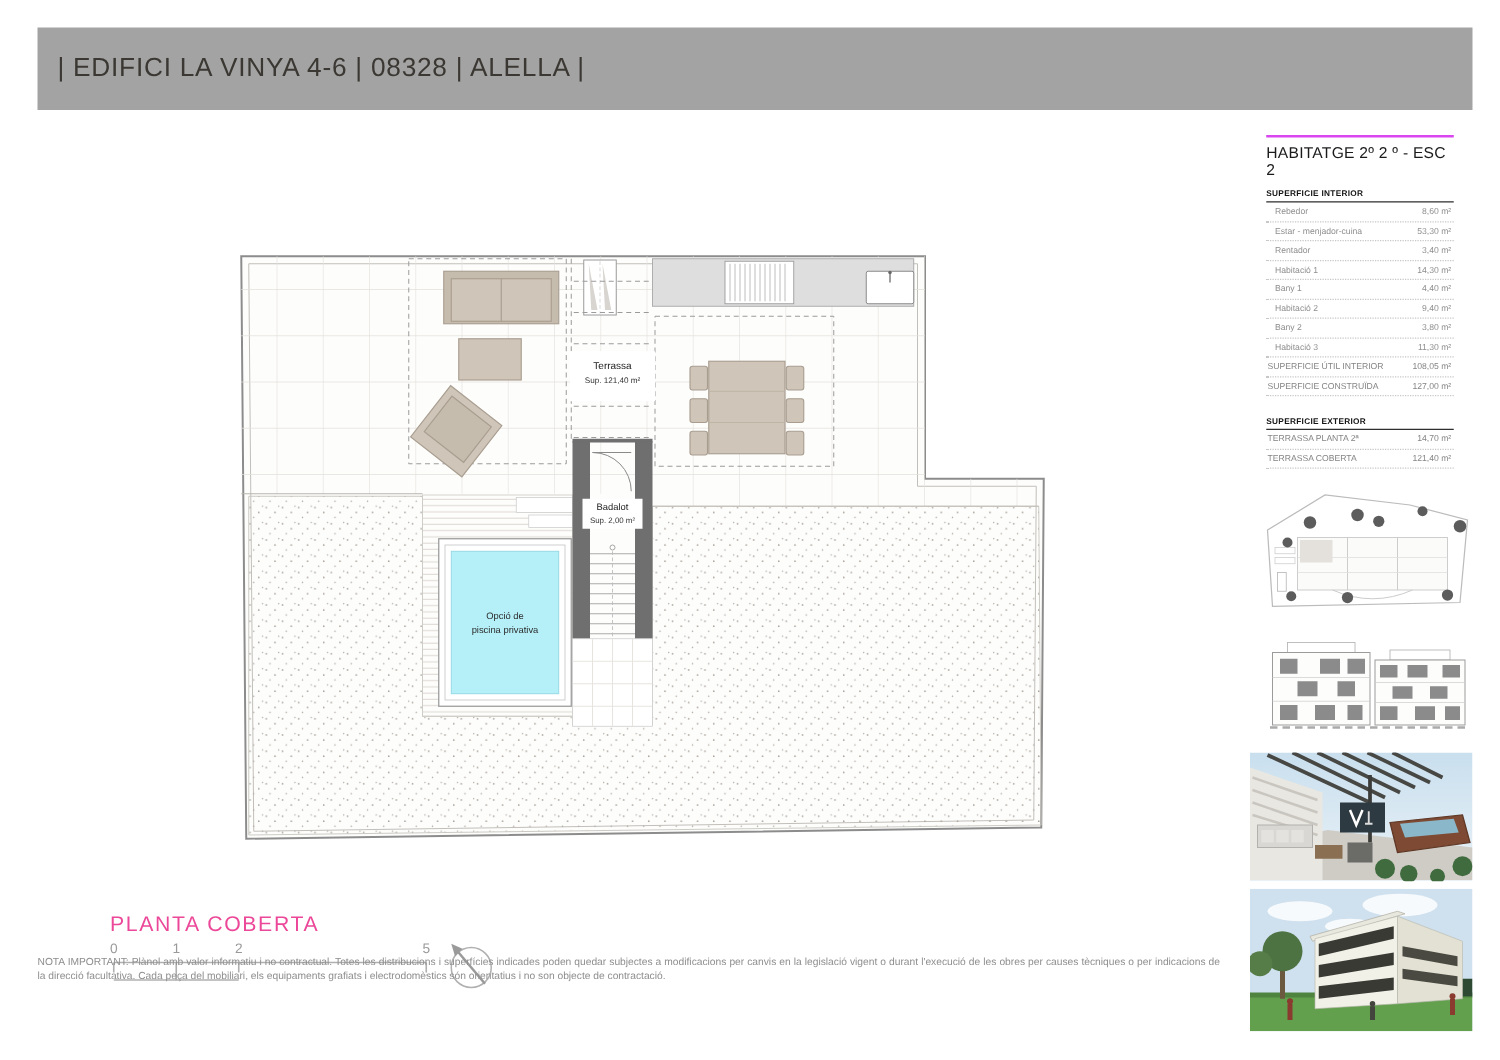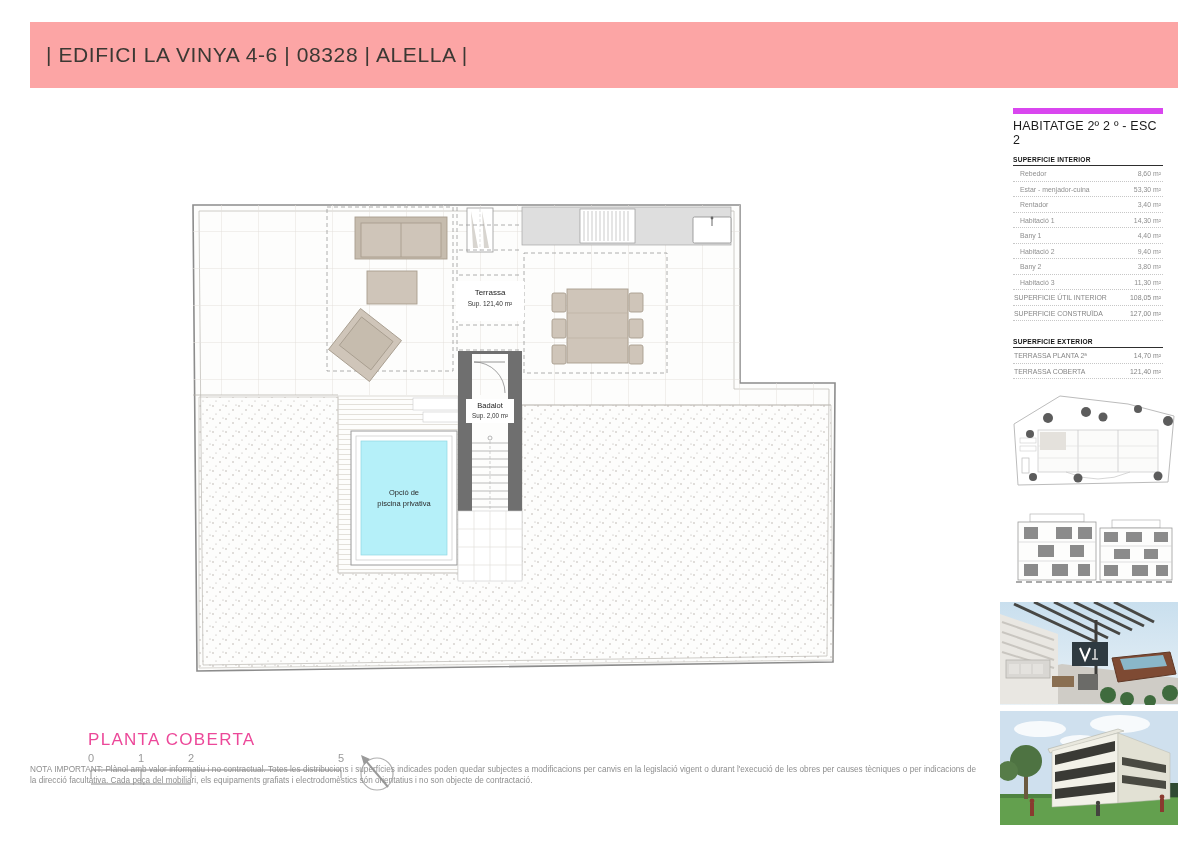--- a/index.html
+++ b/index.html
@@ -1,26 +1,26 @@
 <!DOCTYPE html>
 <html><head>
 <meta charset="utf-8">
 <style>
   * { margin:0; padding:0; box-sizing:border-box; }
   html,body { width:1200px; height:848px; background:#ffffff; font-family:"Liberation Sans", sans-serif; overflow:hidden; position:relative; }
 
   
-  .header { position:absolute; left:30px; top:22px; width:1148px; height:66px; background:#fca5a5; }
+  .header { position:absolute; left:30px; top:22px; width:1148px; height:66px; background:#a3a3a3; }
   .header-title { position:absolute; left:16px; top:50%; transform:translateY(-50%); font-size:21px; color:#3b3833; letter-spacing:.6px; white-space:nowrap; }
   .logo { position:absolute; right:30px; top:6px; width:116px; text-align:center; }
   .logo svg { display:block; margin:2px auto 0; }
   .logo-text { font-size:14.5px; color:#3b3833; margin-top:1px; }
 
   
-  .sidebar { position:absolute; left:1013px; top:108px; width:150px; border-top:6px solid #d946ef; padding-top:3px; }
+  .sidebar { position:absolute; left:1013px; top:108px; width:150px; border-top:2px solid #d946ef; padding-top:3px; }
   .unit-title { font-size:12.5px; color:#1b1b1b; letter-spacing:.2px; padding:2px 0 5px; }
   .sec-head { font-size:6.6px; font-weight:bold; color:#141414; letter-spacing:.25px; border-bottom:1px solid #2e2e2e; padding:4px 0 2px; }
   .row { display:flex; justify-content:space-between; align-items:baseline; font-size:6.9px; color:#8f8f8f; border-bottom:1px dotted #c7c7c7; padding:4px 2px 3.5px 7px; }
   .row.total { padding-left:1px; color:#858585; }
   .rv { white-space:nowrap; }
   .sec-exterior { margin-top:13px; }
 
   
   .thumb { position:absolute; }
   .t-site { left:1008px; top:390px; }

